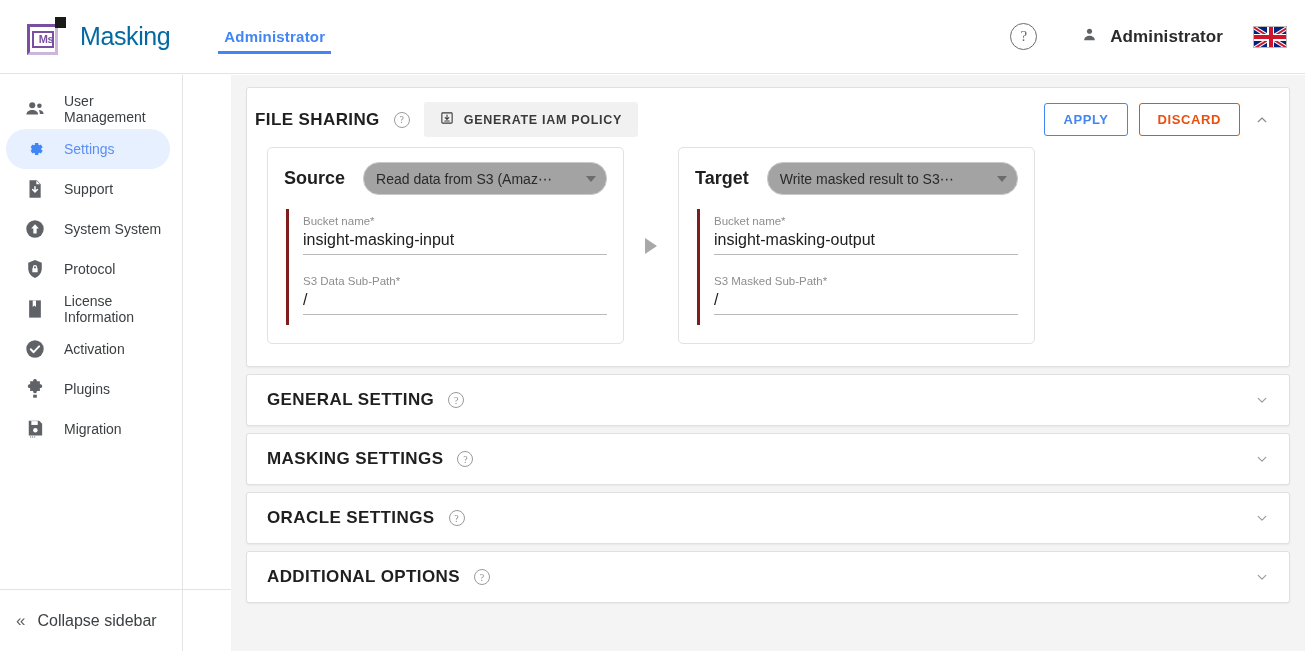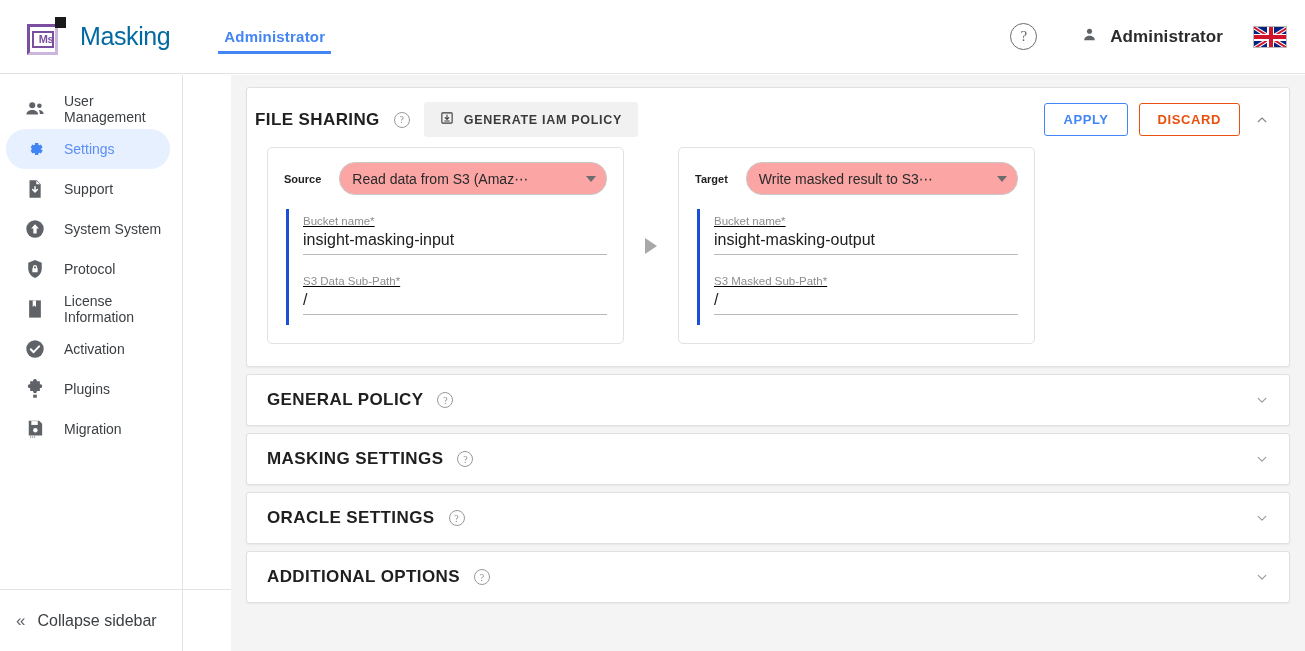--- a/index.html
+++ b/index.html
@@ -140,35 +140,35 @@
     width: 22px; height: 22px; display: flex; align-items: center; justify-content: center;
     cursor: pointer; color: #8a8a8a;
   }
 
   .panel-body { display: flex; align-items: stretch; padding: 0 16px 22px 20px; gap: 0; }
   .io-card {
     border: 1px solid #e2e2e2; border-radius: 5px; background: #fff;
     width: 357px; padding: 14px 16px 18px 16px;
   }
   .io-top { display: flex; align-items: center; gap: 18px; margin-bottom: 14px; }
-  .io-label { font-size: 11px; font-weight: bold; color: #1f1f1f; }
+  .io-label { font-size: 18px; font-weight: bold; color: #1f1f1f; }
   .select {
     flex: 1; display: flex; align-items: center;
     border: 1px solid #c9c9c9; border-radius: 16px;
-    height: 33px; padding: 0 10px 0 12px; cursor: pointer; background: #fca5a5;
+    height: 33px; padding: 0 10px 0 12px; cursor: pointer; background: #a3a3a3;
   }
   .select-text {
     font-size: 14px; color: #2a2a2a; white-space: nowrap; overflow: hidden;
     text-overflow: clip; flex: 1;
   }
   .select-arrow {
     width: 0; height: 0; border-left: 5px solid transparent; border-right: 5px solid transparent;
     border-top: 6px solid #6c6c6c; margin-left: 8px; flex: 0 0 auto;
   }
-  .fields { border-left: 3px solid #1d4ed8; padding: 6px 0 10px 14px; margin-left: 2px; text-decoration: underline; }
+  .fields { border-left: 3px solid #7f1d1d; padding: 6px 0 10px 14px; margin-left: 2px; }
   .field { margin-bottom: 20px; }
   .field:last-child { margin-bottom: 0; }
   .field-label { font-size: 11.5px; color: #8d8d8d; margin-bottom: 3px; }
   .field-input {
     font-size: 16px; color: #202020; border: none; border-bottom: 1px solid #b9b9b9;
     width: 100%; padding: 1px 0 5px 0; outline: none; background: transparent;
     font-family: "Liberation Sans", sans-serif;
   }
   .flow-arrow {
     width: 54px; display: flex; align-items: center; justify-content: center; flex: 0 0 auto;
@@ -414,21 +414,21 @@
             <div class="field-label">S3 Masked Sub-Path*</div>
             <input class="field-input" value="/" style="">
           </div>
         </div>
       </div>
 
     </div>
   </div>
 
   <div class="section-row">
-    <span class="section-title">GENERAL POLICY</span>
+    <span class="section-title">GENERAL SETTING</span>
     <span class="q-circle">
       <span>?</span>
     </span>
     <span class="chev-down">
       <svg width="14" height="14" viewBox="0 0 24 24" fill="none" stroke="#9a9a9a" stroke-width="2">
         <path d="M5.5 9.2L12 15.6l6.5-6.4" stroke-linecap="round" stroke-linejoin="round"></path>
       </svg>
     </span>
   </div>
 

